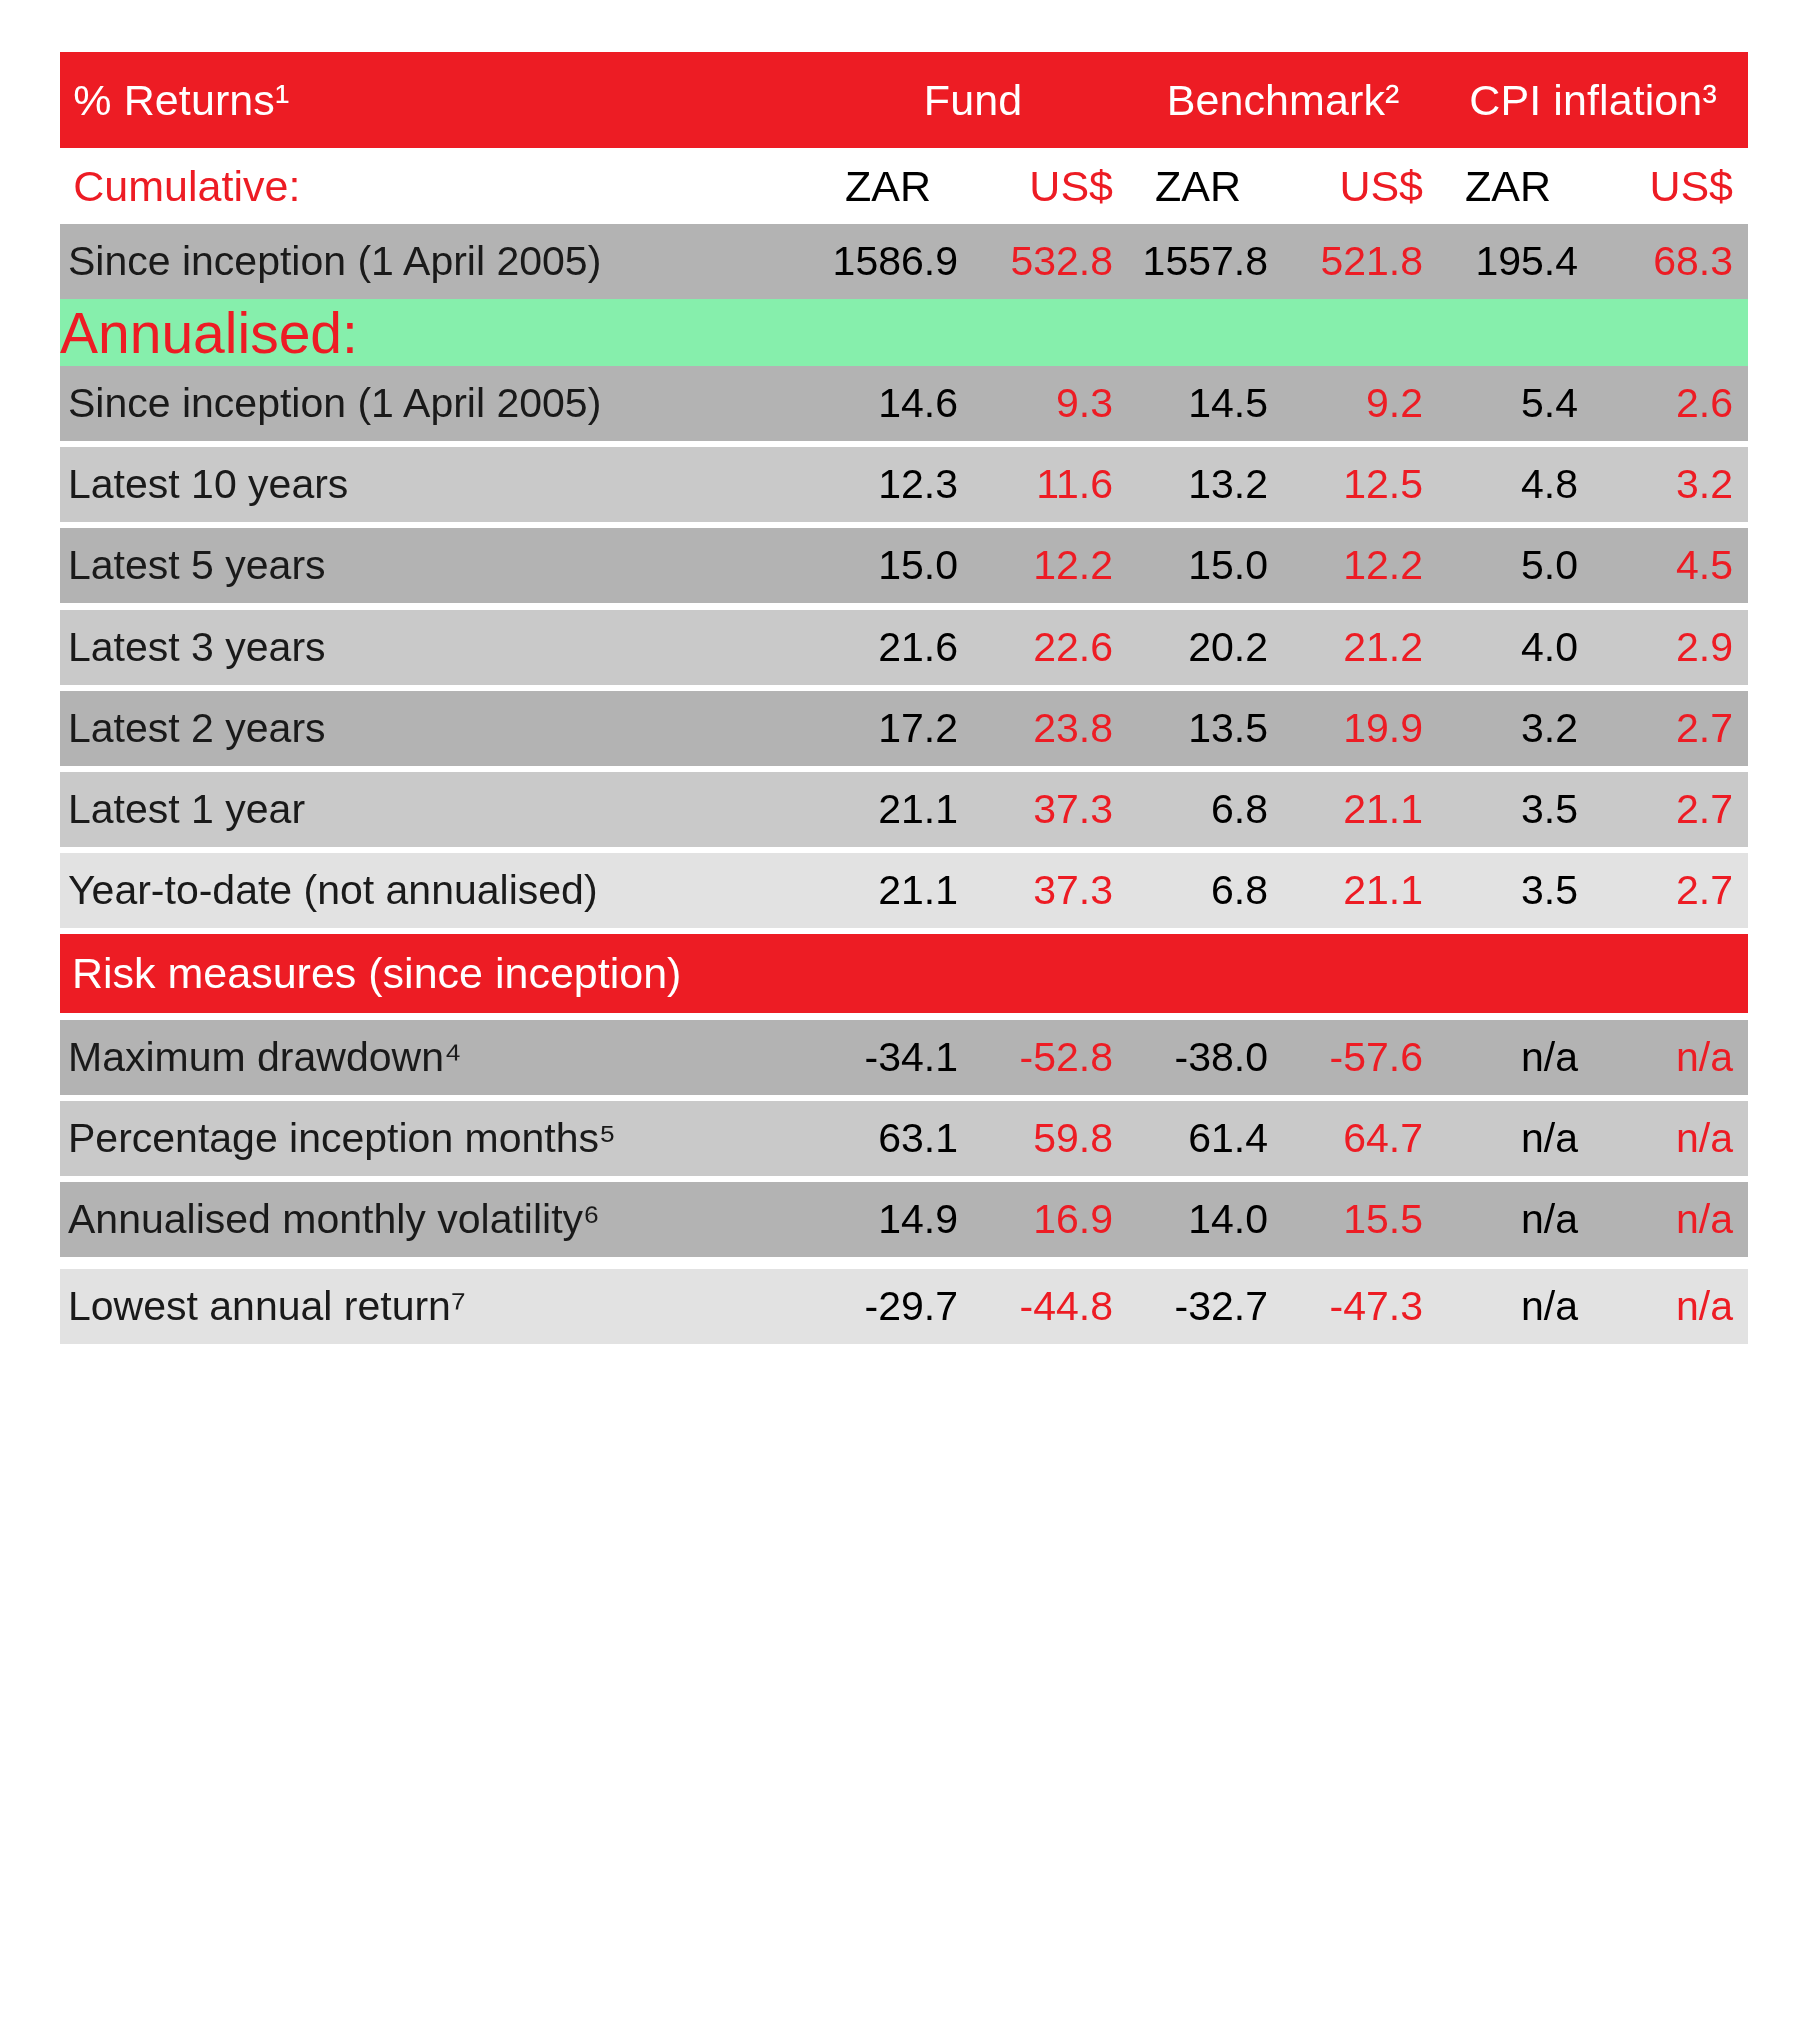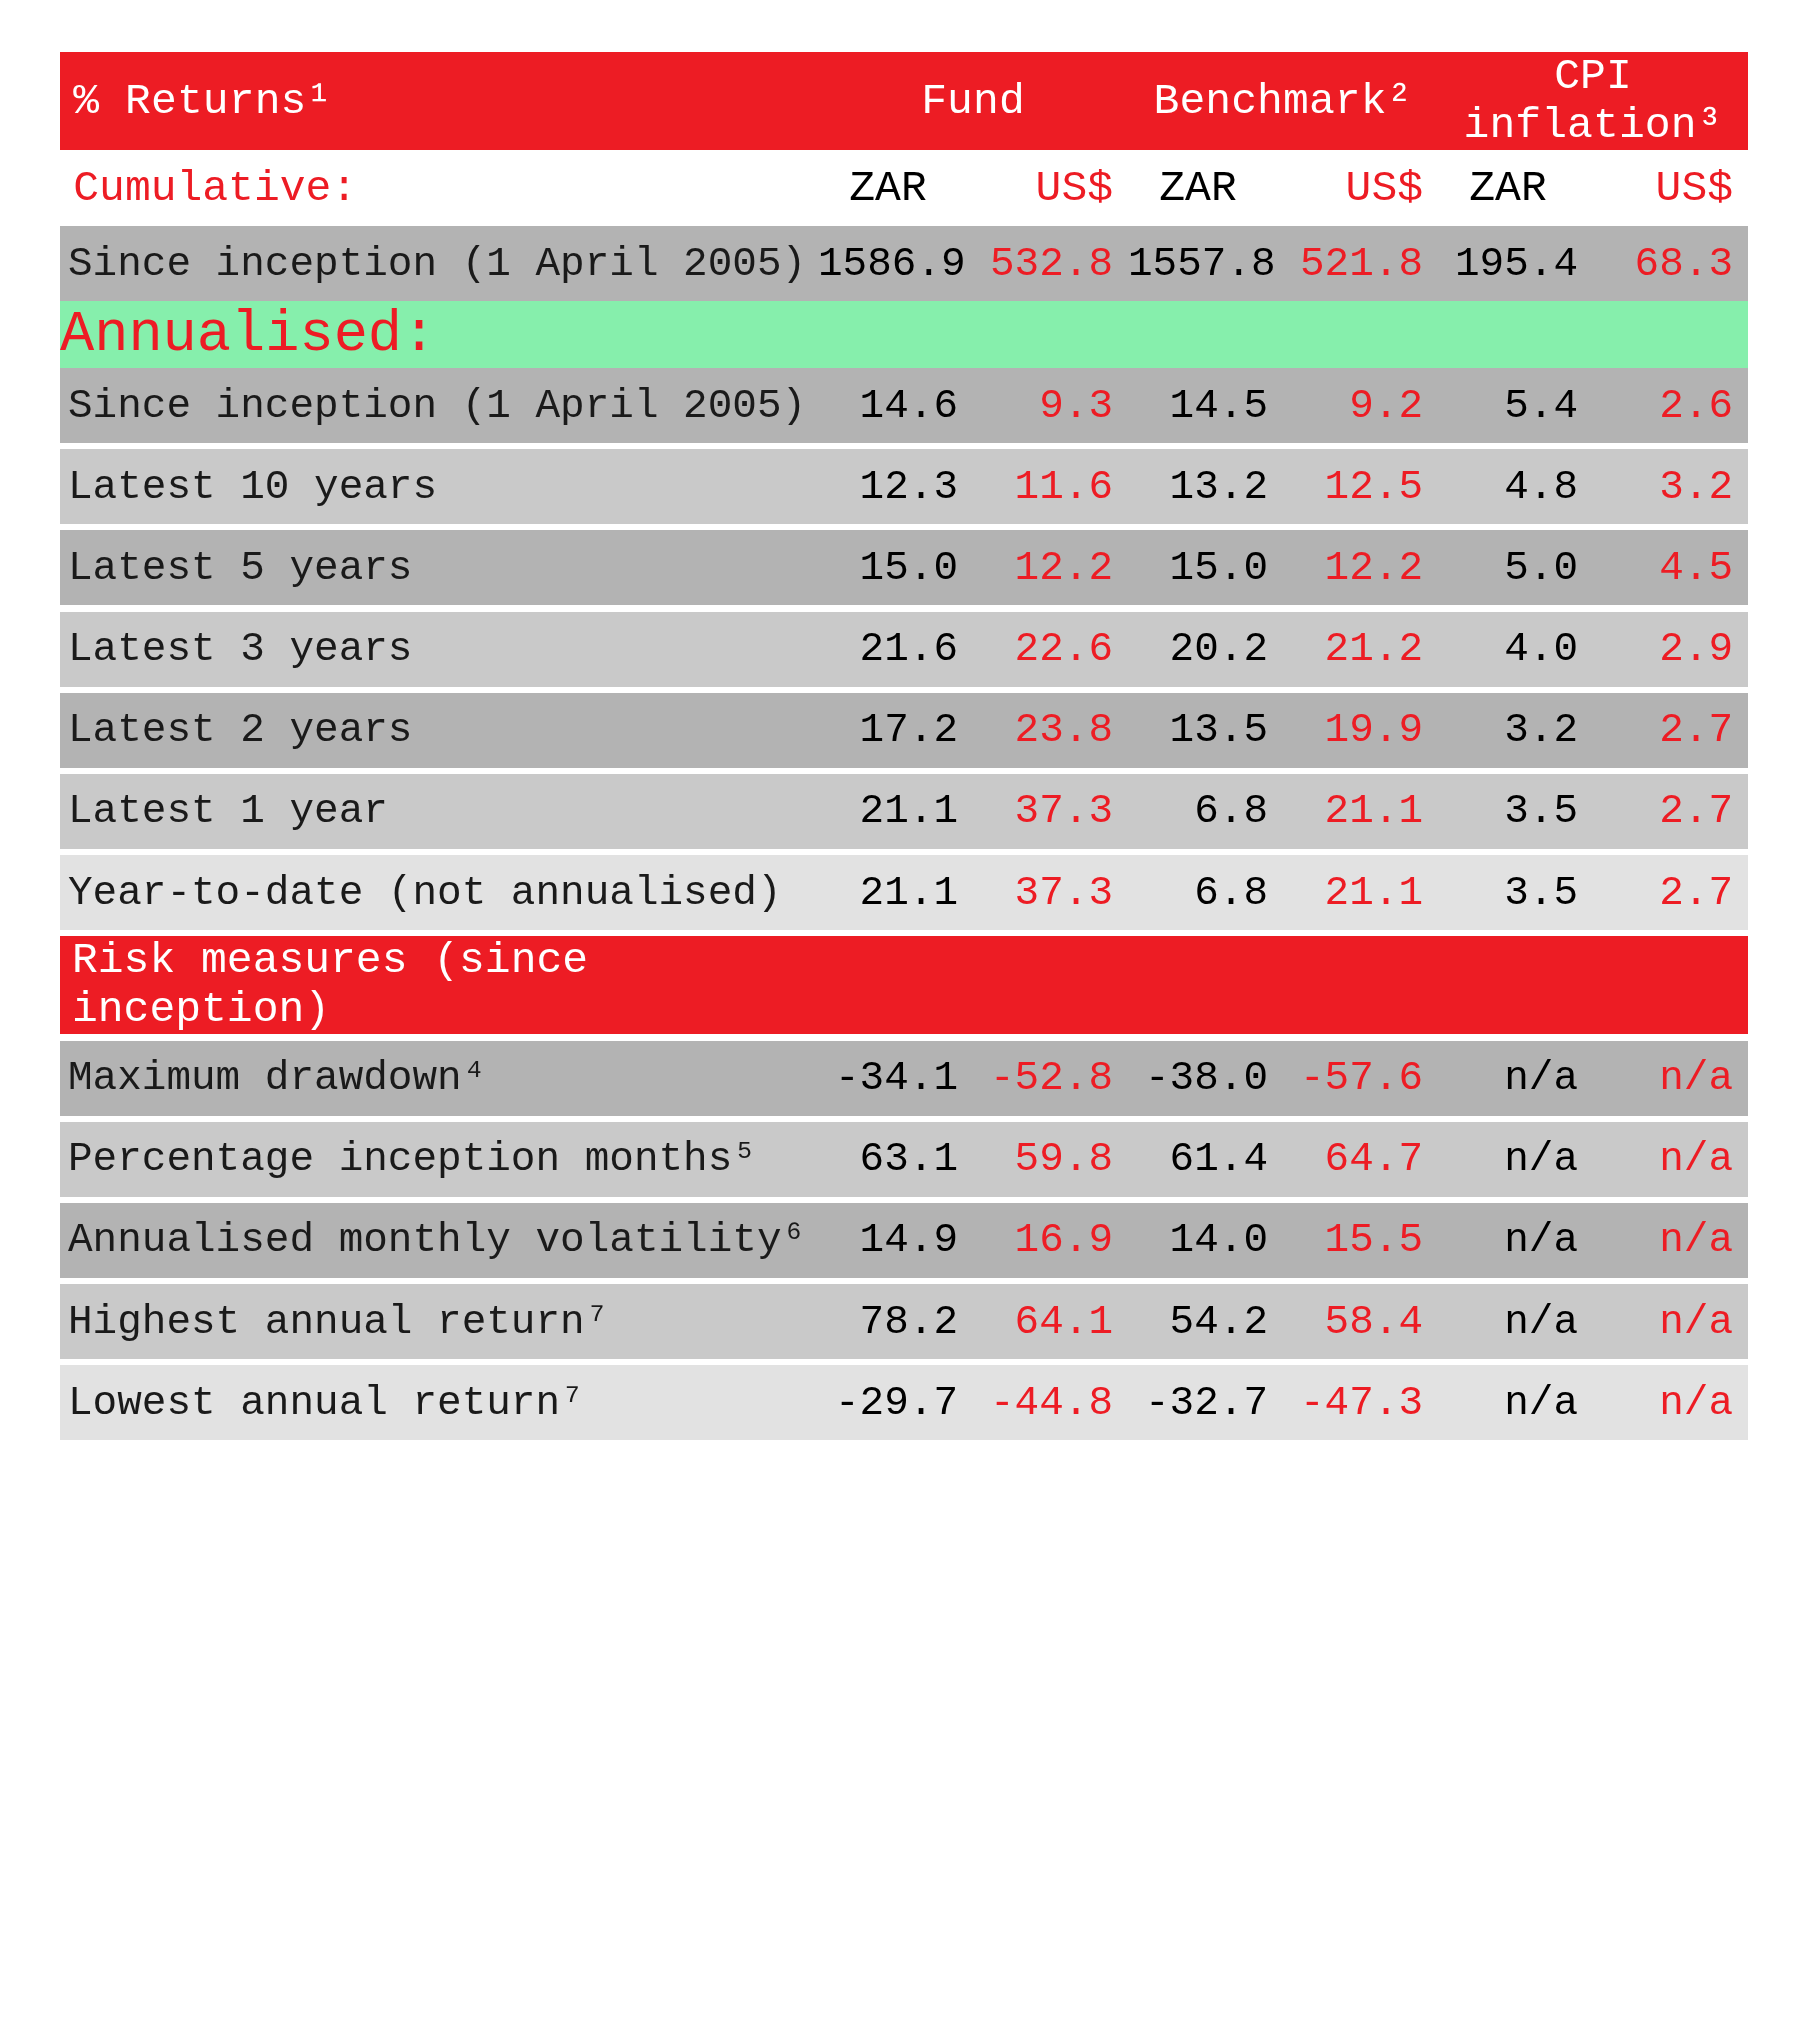--- a/index.html
+++ b/index.html
@@ -16,21 +16,20 @@
   .sheet {
     box-sizing: border-box;
     padding: 52px 60px 0 60px;
   }
   table.returns {
     border-collapse: separate;
     border-spacing: 0;
     width: 1399px;
     table-layout: fixed;
     font-size: 39px;
-    font-family: Liberation Mono, monospace;
   }
   table.returns td, table.returns th {
     padding: 0;
     margin: 0;
     vertical-align: middle;
     font-weight: normal;
   }
   
   col.c-label { width: 758px; }
   col.c-num   { width: 155px; }
@@ -305,29 +304,20 @@
         <td class="num usd">16.9</td>
         <td class="num">14.0</td>
         <td class="num usd">15.5</td>
         <td class="num">n/a</td>
         <td class="num usd">n/a</td>
       </tr>
       <tr class="spacer-sm">
           <td colspan="7"></td>
         </tr>
 
-      <tr class="data shade-mid">
-        <td class="lbl">Highest annual return⁷</td>
-        <td class="num">78.2</td>
-        <td class="num usd">64.1</td>
-        <td class="num">54.2</td>
-        <td class="num usd">58.4</td>
-        <td class="num">n/a</td>
-        <td class="num usd">n/a</td>
-      </tr>
       <tr class="spacer-sm">
           <td colspan="7"></td>
         </tr>
 
       <tr class="data shade-light">
         <td class="lbl">Lowest annual return⁷</td>
         <td class="num">-29.7</td>
         <td class="num usd">-44.8</td>
         <td class="num">-32.7</td>
         <td class="num usd">-47.3</td>

